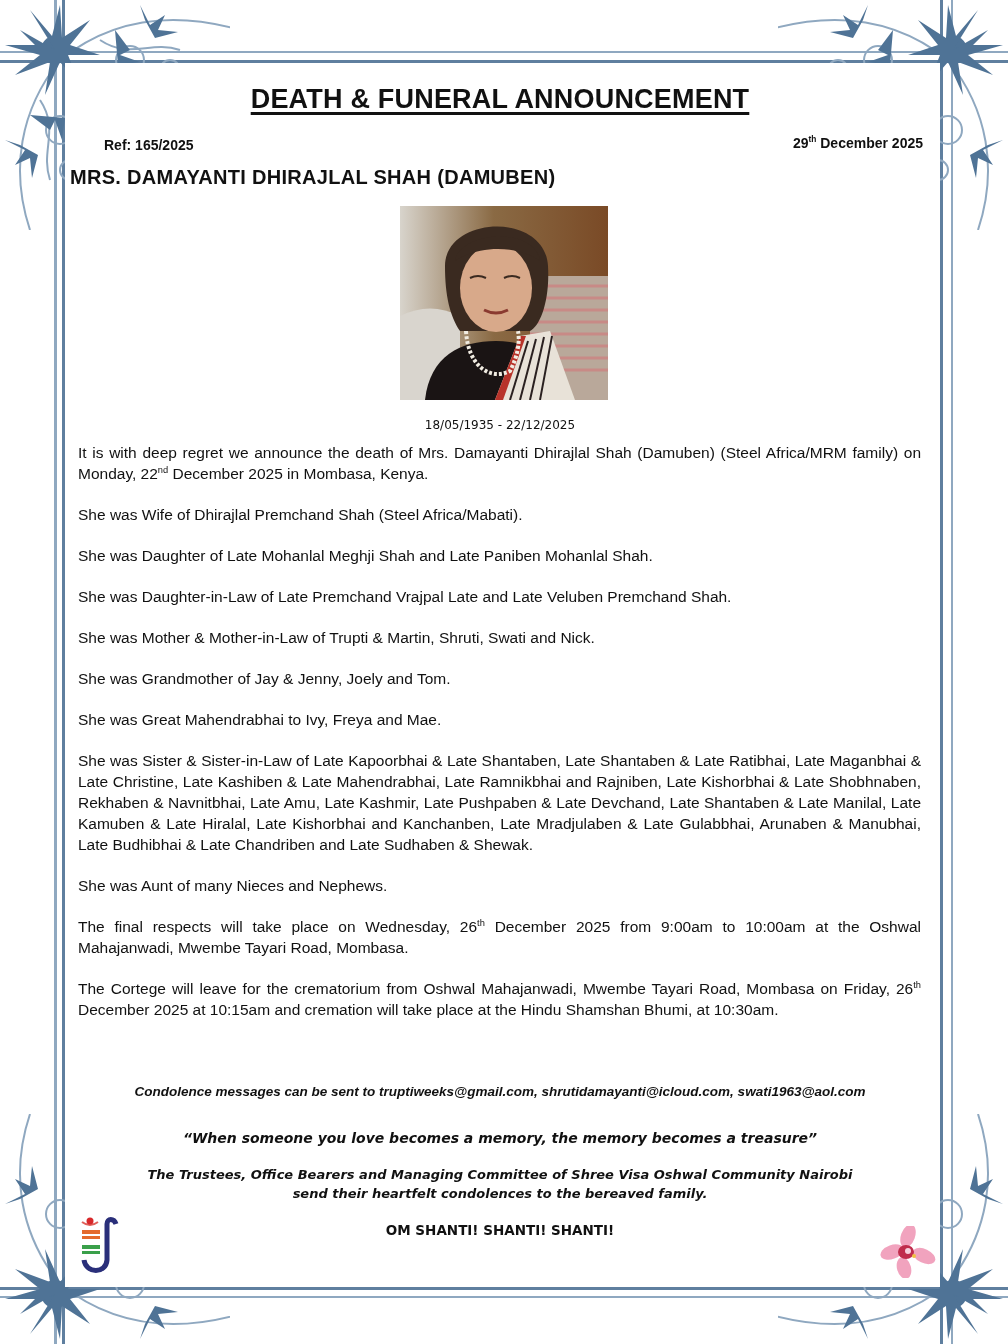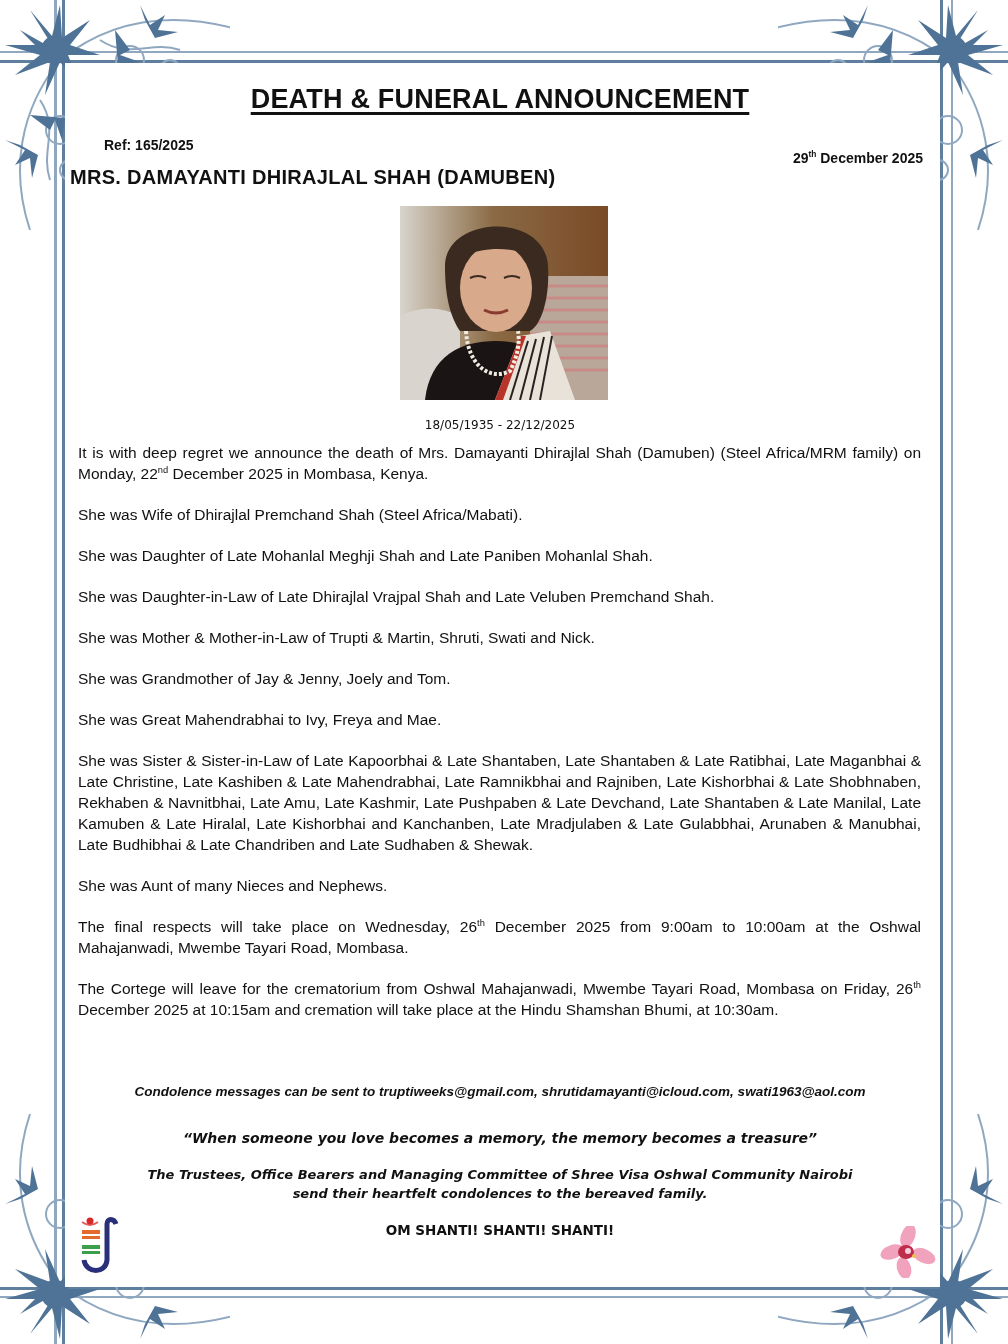--- a/index.html
+++ b/index.html
@@ -4,21 +4,21 @@
 <style>
   html, body { margin: 0; padding: 0; background: #ffffff; }
   body { width: 1008px; height: 1344px; position: relative; overflow: hidden; font-family: "Liberation Sans", sans-serif; color: #111; }
   .frame-line { position: absolute; background: #5f7f9f; }
   .frame-line.light { background: #8fa8c0; }
   .corner { position: absolute; width: 230px; height: 230px; }
   .page { position: absolute; left: 70px; top: 70px; width: 860px; }
   .title { position: absolute; left: 0; right: 0; top: 14px; text-align: center; font-family: "Liberation Sans", sans-serif; font-weight: bold; font-size: 27px; letter-spacing: 0.2px; }
   .title span { text-decoration: underline; text-decoration-thickness: 3px; text-underline-offset: 4px; }
   .ref { position: absolute; left: 34px; top: 67px; font-weight: bold; font-size: 14px; }
-  .date { position: absolute; right: 7px; top: 65px; font-weight: bold; font-size: 14px; margin-top: 15px; }
+  .date { position: absolute; right: 7px; top: 65px; font-weight: bold; font-size: 14px; }
   .date sup, .body sup { font-size: 0.6em; line-height: 0; }
   .name { position: absolute; left: 0; right: 0; top: 96px; text-align: left; font-weight: bold; font-size: 20px; letter-spacing: 0.3px; }
   .photo { position: absolute; left: 330px; top: 136px; width: 208px; height: 194px; overflow: hidden; background: #6b4a2e; }
   .lifespan { position: absolute; left: 0; right: 0; top: 348px; text-align: center; font-size: 12px; font-family: "DejaVu Sans", sans-serif; }
   .body { position: absolute; left: 8px; top: 372px; width: 843px; font-size: 15.5px; line-height: 21px; text-align: justify; }
   .body p { margin: 0 0 20px 0; }
   .condolence { position: absolute; left: 0; right: 0; top: 1014px; text-align: center; font-weight: bold; font-style: italic; font-size: 13.5px; }
   .quote { position: absolute; left: 0; right: 0; top: 1060px; text-align: center; font-weight: bold; font-style: italic; font-size: 14px; font-family: "DejaVu Sans", sans-serif; }
   .trustees { position: absolute; left: 0; right: 0; top: 1095px; text-align: center; font-weight: bold; font-style: italic; font-size: 13px; line-height: 19px; font-family: "DejaVu Sans", sans-serif; }
   .om { position: absolute; left: 0; right: 0; top: 1152px; text-align: center; font-weight: bold; font-size: 13.5px; font-family: "DejaVu Sans", sans-serif; }
@@ -150,21 +150,21 @@
       <path d="M66 125 C 68 160, 90 175, 110 165 C 118 150, 120 135, 118 125" stroke="#f1ece2" stroke-width="4" stroke-dasharray="3 2" fill="none"></path>
     </svg>
   </div>
 
   <div class="lifespan">18/05/1935 - 22/12/2025</div>
 
   <div class="body">
     <p><span>It is with deep regret we announce the death of Mrs. Damayanti Dhirajlal Shah (Damuben) (Steel Africa/MRM family) on Monday, 22</span><sup>nd</sup><span> December 2025 in Mombasa, Kenya.</span></p>
     <p>She was Wife of Dhirajlal Premchand Shah (Steel Africa/Mabati).</p>
     <p>She was Daughter of Late Mohanlal Meghji Shah and Late Paniben Mohanlal Shah.</p>
-    <p>She was Daughter-in-Law of Late Dhirajlal Vrajpal Shah and Late Veluben Premchand Shah.</p>
+    <p>She was Daughter-in-Law of Late Premchand Vrajpal Late and Late Veluben Premchand Shah.</p>
     <p>She was Mother &amp; Mother-in-Law of Trupti &amp; Martin, Shruti, Swati and Nick.</p>
     <p>She was Grandmother of Jay &amp; Jenny, Joely and Tom.</p>
     <p>She was Great Mahendrabhai to Ivy, Freya and Mae.</p>
     <p>She was Sister &amp; Sister-in-Law of Late Kapoorbhai &amp; Late Shantaben, Late Shantaben &amp; Late Ratibhai, Late Maganbhai &amp; Late Christine, Late Kashiben &amp; Late Mahendrabhai, Late Ramnikbhai and Rajniben, Late Kishorbhai &amp; Late Shobhnaben, Rekhaben &amp; Navnitbhai, Late Amu, Late Kashmir, Late Pushpaben &amp; Late Devchand, Late Shantaben &amp; Late Manilal, Late Kamuben &amp; Late Hiralal, Late Kishorbhai and Kanchanben, Late Mradjulaben &amp; Late Gulabbhai, Arunaben &amp; Manubhai, Late Budhibhai &amp; Late Chandriben and Late Sudhaben &amp; Shewak.</p>
     <p>She was Aunt of many Nieces and Nephews.</p>
     <p><span>The final respects will take place on Wednesday, 26</span><sup>th</sup><span> December 2025 from 9:00am to 10:00am at the Oshwal Mahajanwadi, Mwembe Tayari Road, Mombasa.</span></p>
     <p><span>The Cortege will leave for the crematorium from Oshwal Mahajanwadi, Mwembe Tayari Road, Mombasa on Friday, 26</span><sup>th</sup><span> December 2025 at 10:15am and cremation will take place at the Hindu Shamshan Bhumi, at 10:30am.</span></p>
   </div>
 
   <div class="condolence">Condolence messages can be sent to truptiweeks@gmail.com, shrutidamayanti@icloud.com, swati1963@aol.com</div>

